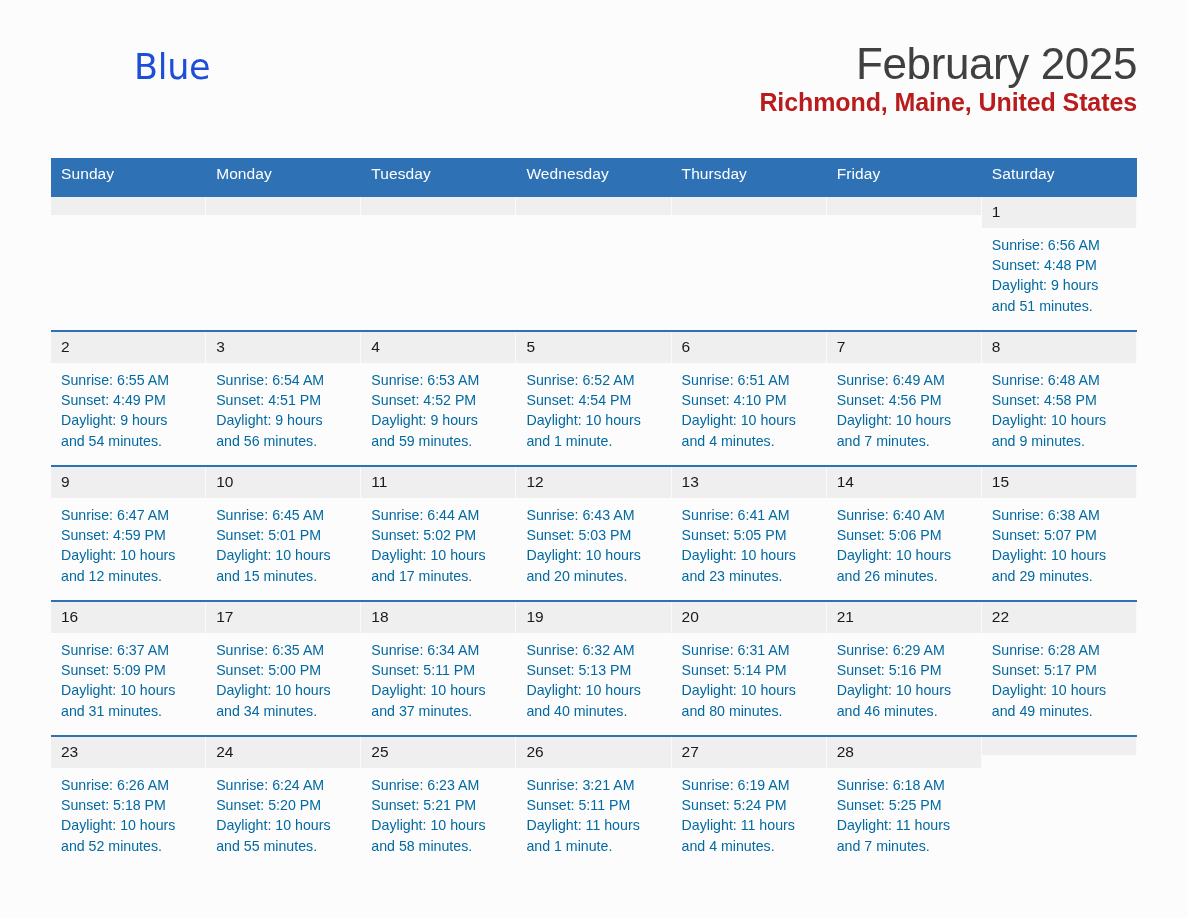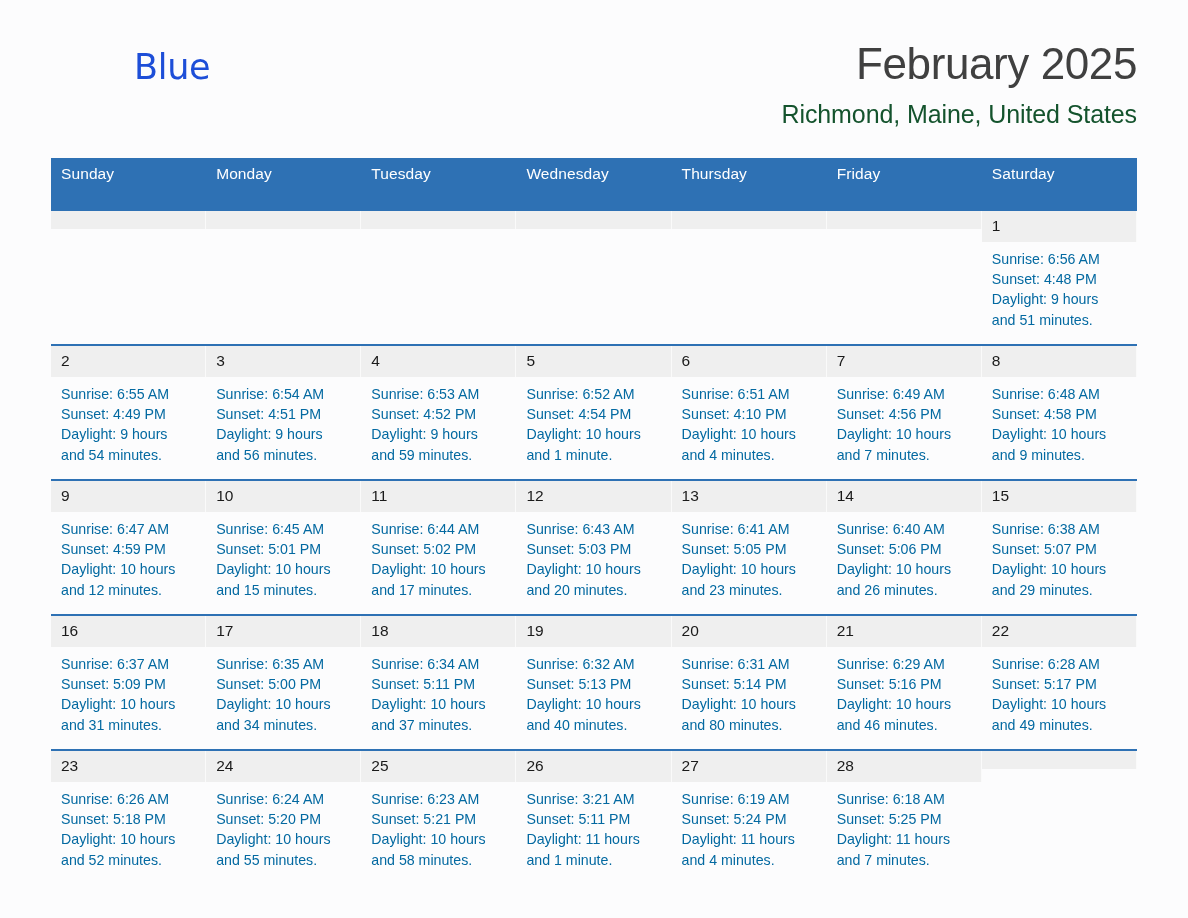--- a/index.html
+++ b/index.html
@@ -76,24 +76,23 @@
   }
   .month-title {
     font-size: 44px;
     font-weight: 400;
     color: #404040;
     letter-spacing: -0.4px;
     line-height: 1.08;
     white-space: nowrap;
   }
   .location {
-    margin-top: 12px;
     font-size: 25px;
-    font-weight: 400;
-    color: #14532d;
+    font-weight: 700;
+    color: #b91c1c;
     letter-spacing: -0.1px;
     white-space: nowrap;
   }
 
   
   .calendar {
     position: absolute;
     left: 51px;
     top: 158px;
     width: 1086px;
@@ -102,21 +101,21 @@
     border-collapse: collapse;
     width: 1086px;
     table-layout: fixed;
   }
   table.cal th {
     background: #2e71b4;
     color: #ffffff;
     font-size: 15.5px;
     font-weight: 400;
     text-align: left;
-    padding: 7px 0 26px 10px;
+    padding: 7px 0 12px 10px;
     border: none;
     letter-spacing: 0.1px;
   }
   table.cal td {
     vertical-align: top;
     padding: 0;
     border: none;
     border-top: 2px solid #2e71b4;
     background: #fcfcfd;
     height: 133px;

